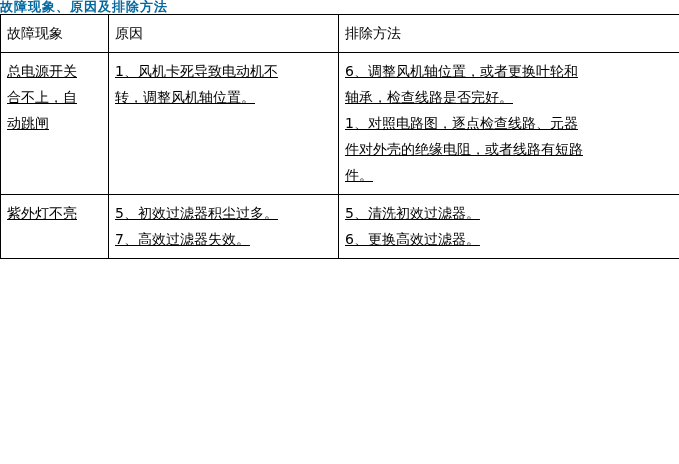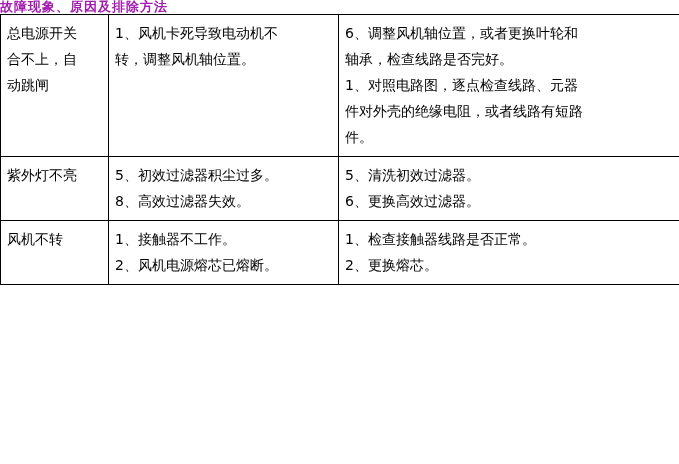--- a/index.html
+++ b/index.html
@@ -22,21 +22,21 @@
   }
   .title-strip {
     position: absolute;
     left: 0;
     top: 0;
     width: 679px;
     height: 14px;
     overflow: hidden;
     font-size: 13px;
     font-weight: bold;
-    color: #a21caf;
+    color: #0369a1;
     line-height: 14px;
     white-space: nowrap;
     letter-spacing: 1px;
   }
   table.fault-table {
     position: absolute;
     left: 0;
     top: 14px;
     width: 679px;
     border-collapse: collapse;
@@ -57,39 +57,45 @@
   td.header-cell {
     padding-top: 3px;
     padding-bottom: 3px;
     height: 26px;
     line-height: 22px;
   }
   .cell-line {
     display: block;
     white-space: pre-wrap;
     word-break: break-all;
+    text-decoration: underline;
   }
   .vcenter {
     vertical-align: middle;
   }
 </style>
 </head>
 <body>
 
 <div class="page">
 
   <div class="title-strip">故障现象、原因及排除方法</div>
 
   <table class="fault-table">
     <colgroup>
       <col class="col-a">
       <col class="col-b">
       <col class="col-c">
     </colgroup>
     <tbody>
+      <tr>
+        <td class="header-cell">故障现象</td>
+        <td class="header-cell">原因</td>
+        <td class="header-cell">排除方法</td>
+      </tr>
 
       <tr>
         <td class="vcenter">
           <span class="cell-line">总电源开关</span>
           <span class="cell-line">合不上，自</span>
           <span class="cell-line">动跳闸</span>
         </td>
         <td>
           <span class="cell-line">1、风机卡死导致电动机不</span>
           <span class="cell-line">转，调整风机轴位置。</span>
@@ -102,38 +108,25 @@
           <span class="cell-line">件。</span>
         </td>
       </tr>
 
       <tr>
         <td class="vcenter">
           <span class="cell-line">紫外灯不亮</span>
         </td>
         <td>
           <span class="cell-line">5、初效过滤器积尘过多。</span>
-          <span class="cell-line">8、高效过滤器失效。</span>
+          <span class="cell-line">7、高效过滤器失效。</span>
         </td>
         <td>
           <span class="cell-line">5、清洗初效过滤器。</span>
           <span class="cell-line">6、更换高效过滤器。</span>
         </td>
       </tr>
 
-      <tr>
-        <td class="vcenter">
-          <span class="cell-line">风机不转</span>
-        </td>
-        <td>
-          <span class="cell-line">1、接触器不工作。</span>
-          <span class="cell-line">2、风机电源熔芯已熔断。</span>
-        </td>
-        <td>
-          <span class="cell-line">1、检查接触器线路是否正常。</span>
-          <span class="cell-line">2、更换熔芯。</span>
-        </td>
-      </tr>
 
     </tbody>
   </table>
 
 </div>
 
 </body></html>

